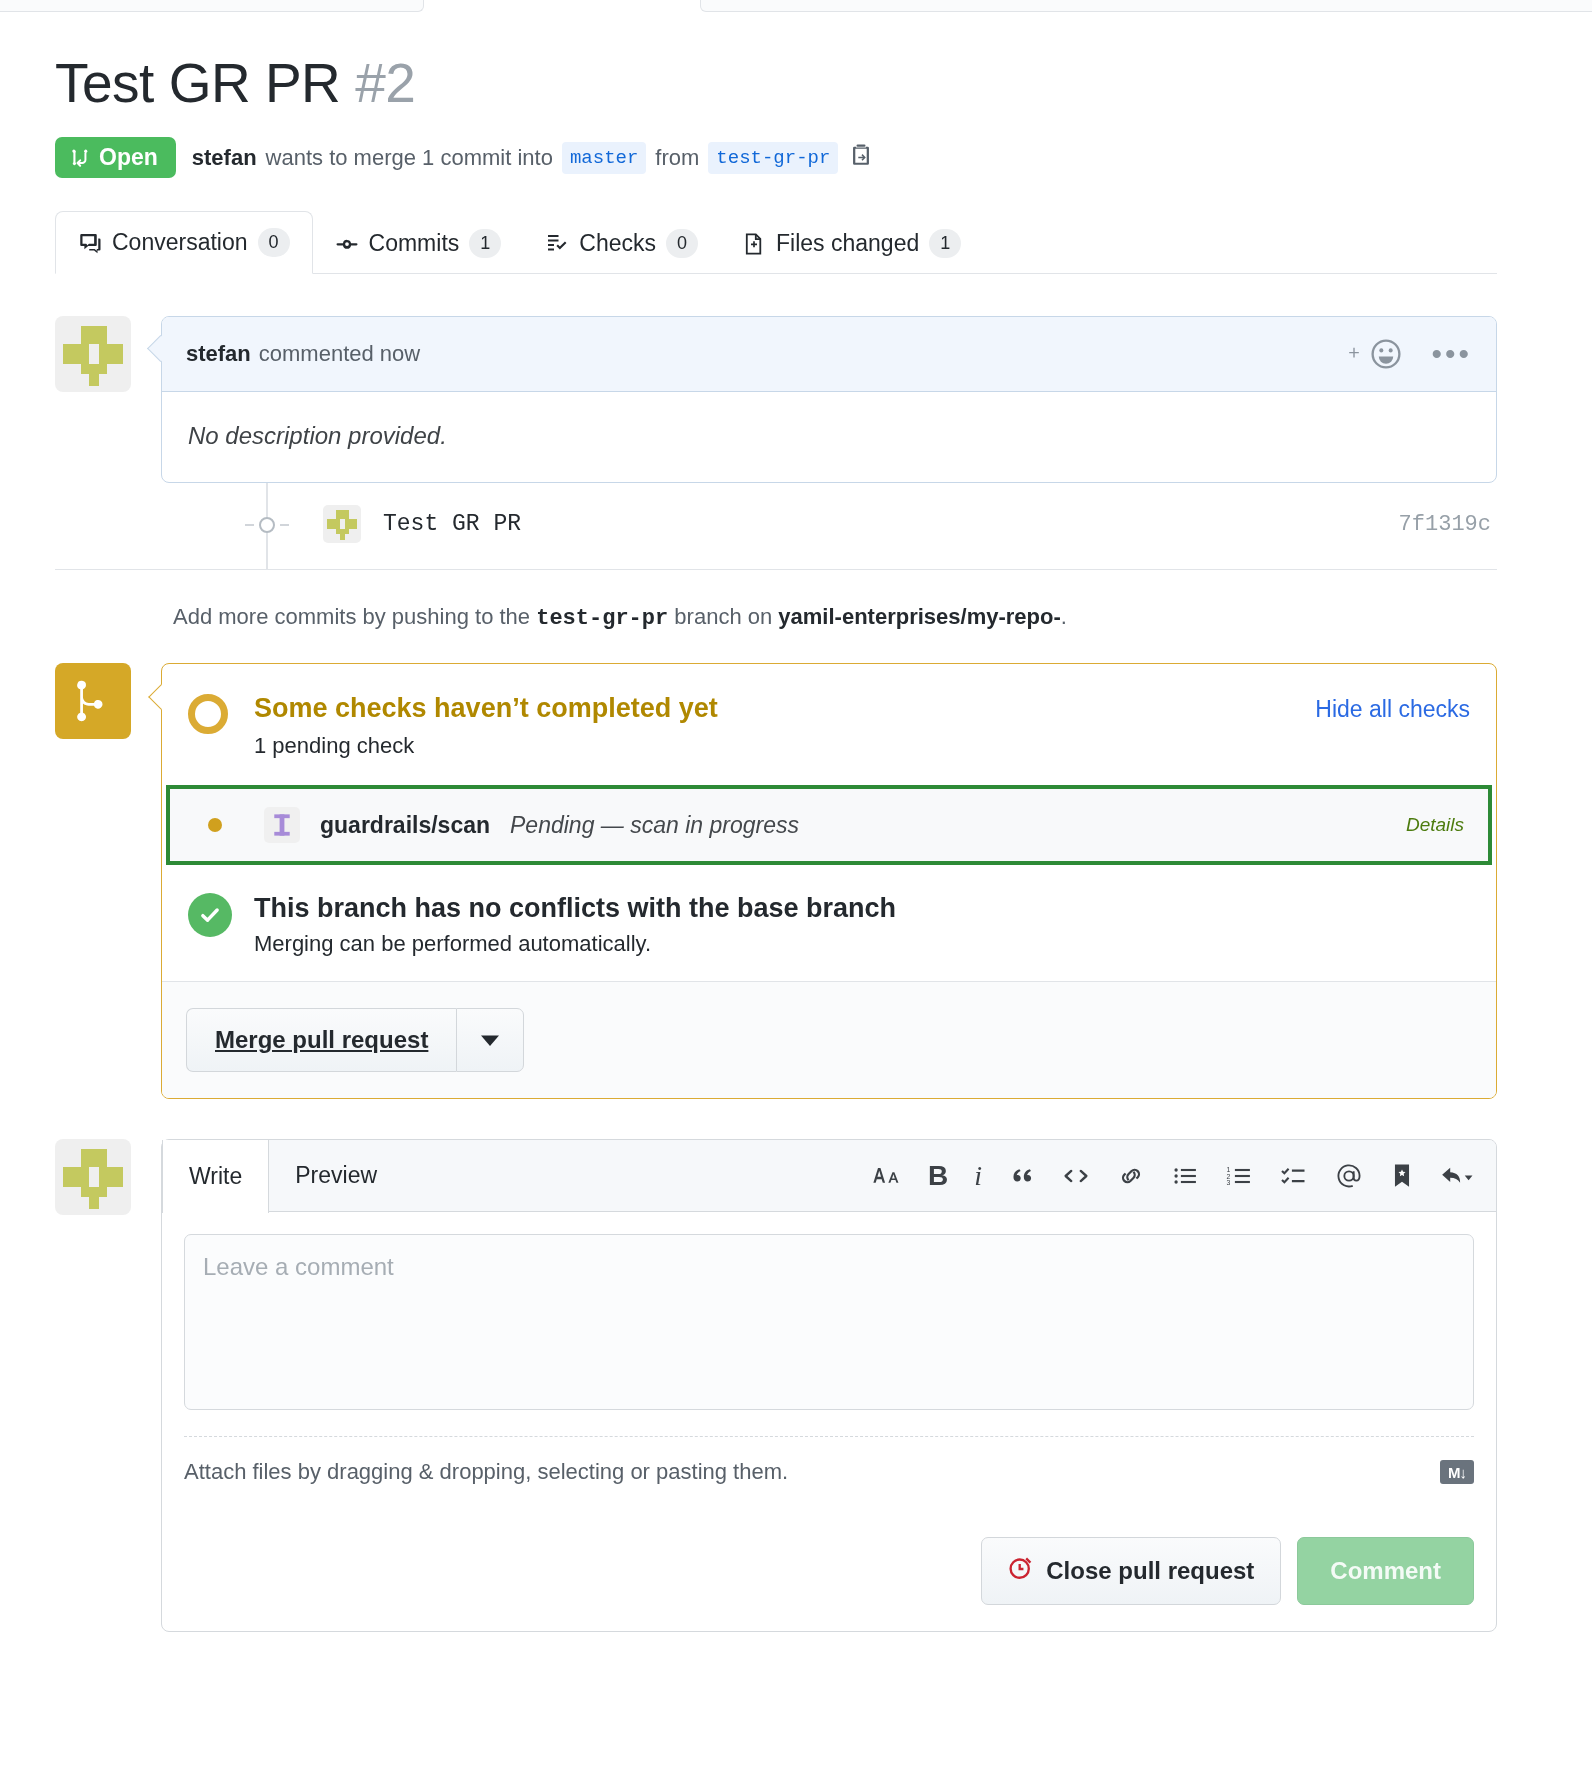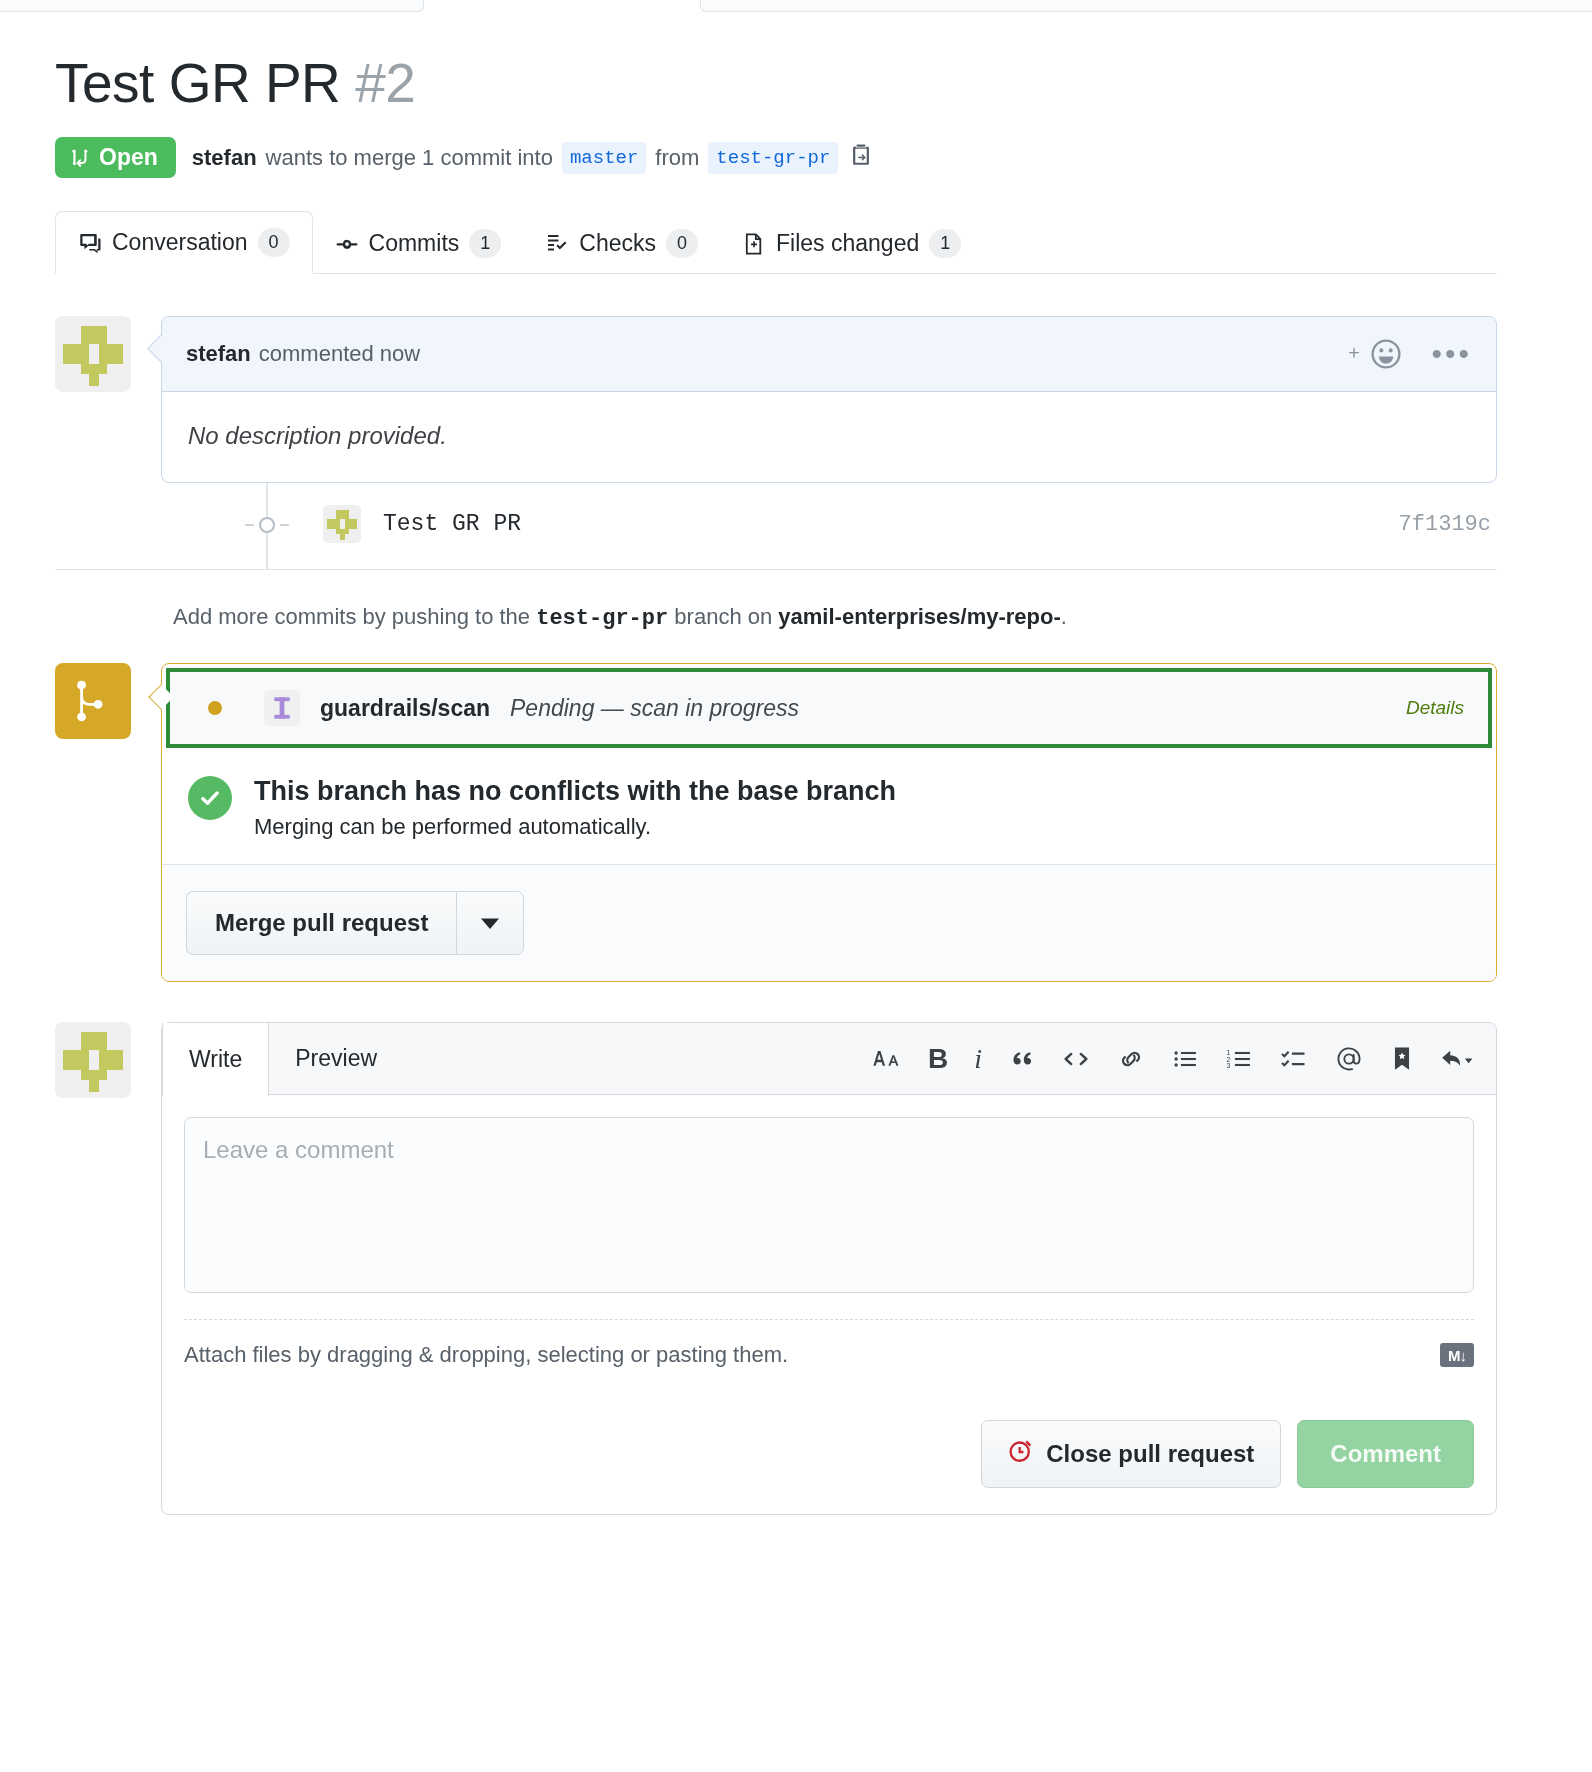--- a/index.html
+++ b/index.html
@@ -118,21 +118,21 @@
 
   .conflict-row { display: flex; align-items: flex-start; padding: 28px 26px 24px 26px; }
   .check-circle { width: 44px; height: 44px; border-radius: 50%; background: #56b964;
                   display: flex; align-items: center; justify-content: center; flex: 0 0 44px; margin-right: 22px; }
   .conflict-txt h3 { margin: 0; font-size: 27px; font-weight: 600; color: #24292e; }
   .conflict-txt p { margin: 7px 0 0 0; font-size: 22px; color: #24292e; }
 
   .merge-actions { border-top: 1px solid #e1e4e8; background: #fafbfc; display: flex;
                    align-items: center; padding: 26px 24px; gap: 22px;
                    border-bottom-left-radius: 7px; border-bottom-right-radius: 7px;}
-  .btn-group { display: flex; }
+  .btn-group { display: flex; text-decoration: underline; }
   .btn-merge { background: linear-gradient(#fafbfc,#eff3f6); border: 1px solid #d3d7db;
                border-right: none; border-radius: 7px 0 0 7px; font-size: 24px; font-weight: 600;
                padding: 17px 28px; color: #24292e; cursor: pointer; font-family: inherit;}
   .btn-caret { background: linear-gradient(#fafbfc,#eff3f6); border: 1px solid #d3d7db;
                border-radius: 0 7px 7px 0; padding: 17px 24px; cursor: pointer;
                display:flex; align-items:center;}
   .merge-note { font-size: 22px; color: #24292e; }
   .merge-note a { color: #2b6ae3; text-decoration: none; cursor: pointer; }
 
   
@@ -317,20 +317,30 @@
   </div>
 
   <div class="merge-wrap">
     <div class="merge-badge">
       <svg width="44" height="44" viewBox="0 0 16 16" fill="#fff">
         <path d="M5.45 2.2a1.6 1.6 0 1 0-2.1 1.52v8.56a1.6 1.6 0 1 0 1 0V8.9c.55.5 1.3.8 2.1.8h1.9a1.6 1.6 0 1 0 0-1h-1.9A2.1 2.1 0 0 1 4.35 6.6v-2.9a1.6 1.6 0 0 0 1.1-1.5Z"></path>
       </svg>
     </div>
 
     <div class="merge-box">
+      <div class="merge-status">
+        <div class="status-ico">
+            <div class="ring-yellow"></div>
+          </div>
+        <div class="status-txt">
+          <h3>Some checks haven’t completed yet</h3>
+          <p>1 pending check</p>
+        </div>
+        <div class="hide-link">Hide all checks</div>
+      </div>
 
       <div class="check-row">
         <span class="check-dot"></span>
         <span class="check-app">
           <svg width="22" height="24" viewBox="0 0 12 14" fill="#a78bd8">
             <rect x="1.5" y="0.8" width="9" height="2.2"></rect>
             <rect x="4.6" y="0.8" width="2.8" height="12.4"></rect>
             <rect x="1.5" y="11" width="9" height="2.2"></rect>
           </svg>
         </span>

